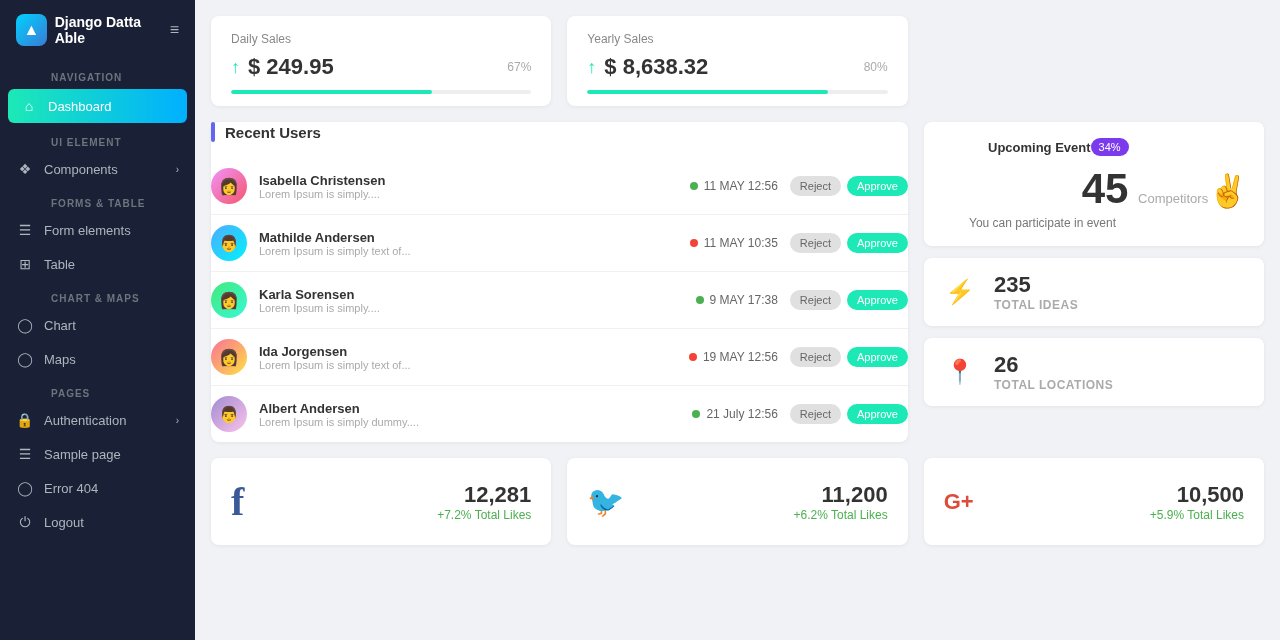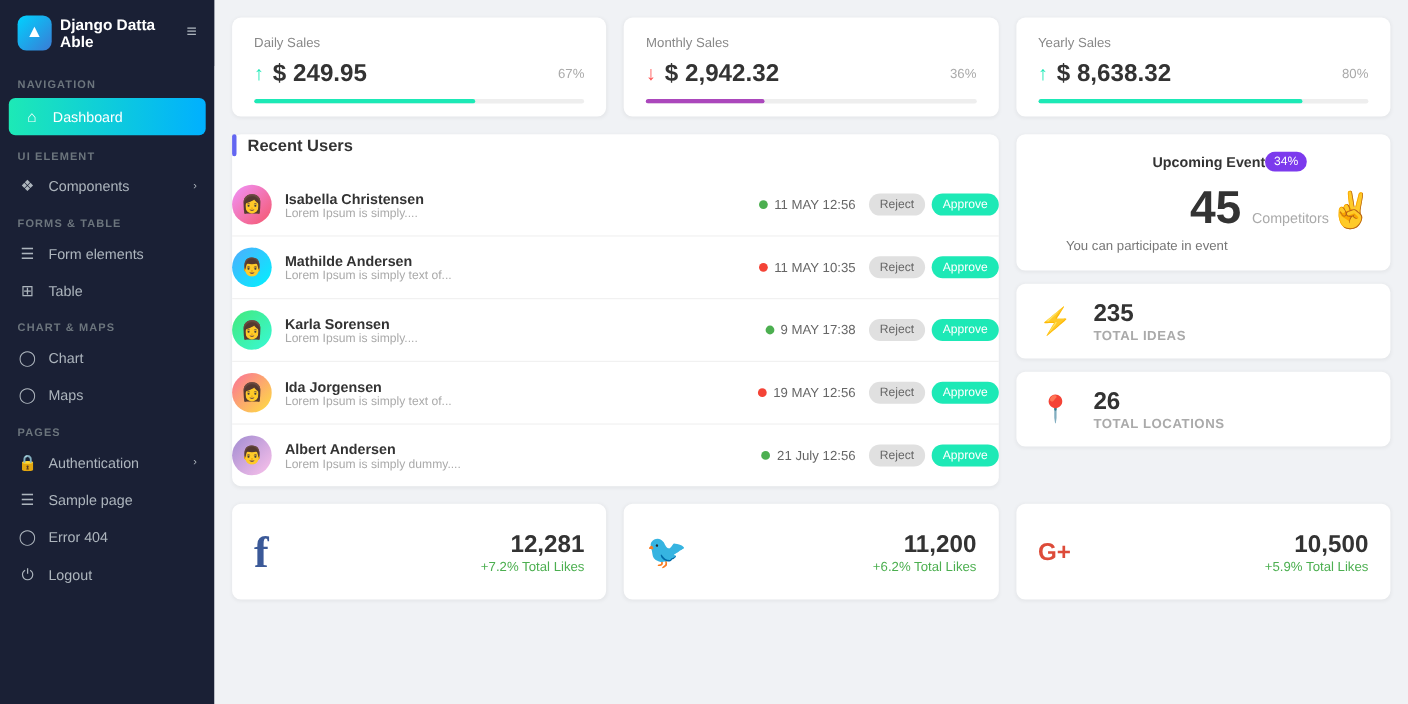--- a/index.html
+++ b/index.html
@@ -49,20 +49,21 @@
       cursor: pointer;
       font-size: 16px;
     }
     .nav-section-label {
       font-size: 10px;
       text-transform: uppercase;
       letter-spacing: 1px;
       color: #6c757d;
       padding: 12px 16px 4px;
       font-weight: 600;
+      margin-left: 35px;
     }
     .nav-item {
       display: flex;
       align-items: center;
       padding: 9px 16px;
       cursor: pointer;
       color: #adb5bd;
       font-size: 13px;
       justify-content: space-between;
       transition: background 0.2s;
@@ -232,21 +233,21 @@
     
     #upcoming-event-card {
       background: white;
       border-radius: 8px;
       padding: 16px;
       box-shadow: 0 1px 4px rgba(0,0,0,0.06);
     }
     .upcoming-header {
       display: flex;
       align-items: center;
-      justify-content: center;
+      justify-content: flex-start;
       margin-bottom: 12px;
       margin-left: 48px;
     }
     .upcoming-title { font-size: 13px; font-weight: 600; color: #333; }
     .upcoming-badge {
       background: #7c3aed;
       color: white;
       font-size: 11px;
       padding: 3px 8px;
       border-radius: 12px;
@@ -424,33 +425,20 @@
           <span class="stat-arrow-up">↑</span>
           <span class="stat-value">$ 249.95</span>
         </div>
         <span class="stat-percent">67%</span>
       </div>
       <div class="stat-progress">
         <div class="stat-progress-bar" style="width:67%;background:#1de9b6;"></div>
       </div>
     </div>
 
-    <div class="stat-card">
-      <div class="stat-card-title">Monthly Sales</div>
-      <div class="stat-card-row">
-        <div class="stat-card-value-area">
-          <span class="stat-arrow-down">↓</span>
-          <span class="stat-value">$ 2,942.32</span>
-        </div>
-        <span class="stat-percent">36%</span>
-      </div>
-      <div class="stat-progress">
-        <div class="stat-progress-bar" style="width:36%;background:#ab47bc;"></div>
-      </div>
-    </div>
 
     <div class="stat-card">
       <div class="stat-card-title">Yearly Sales</div>
       <div class="stat-card-row">
         <div class="stat-card-value-area">
           <span class="stat-arrow-up">↑</span>
           <span class="stat-value">$ 8,638.32</span>
         </div>
         <span class="stat-percent">80%</span>
       </div>

